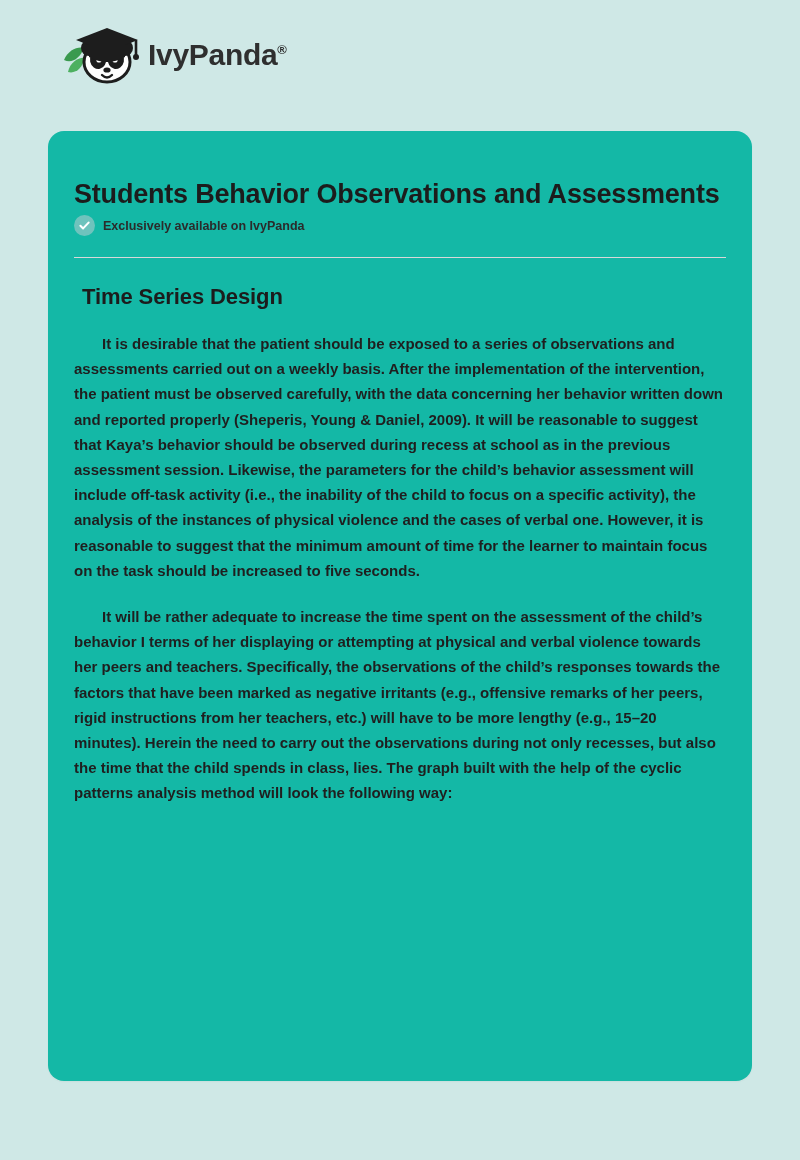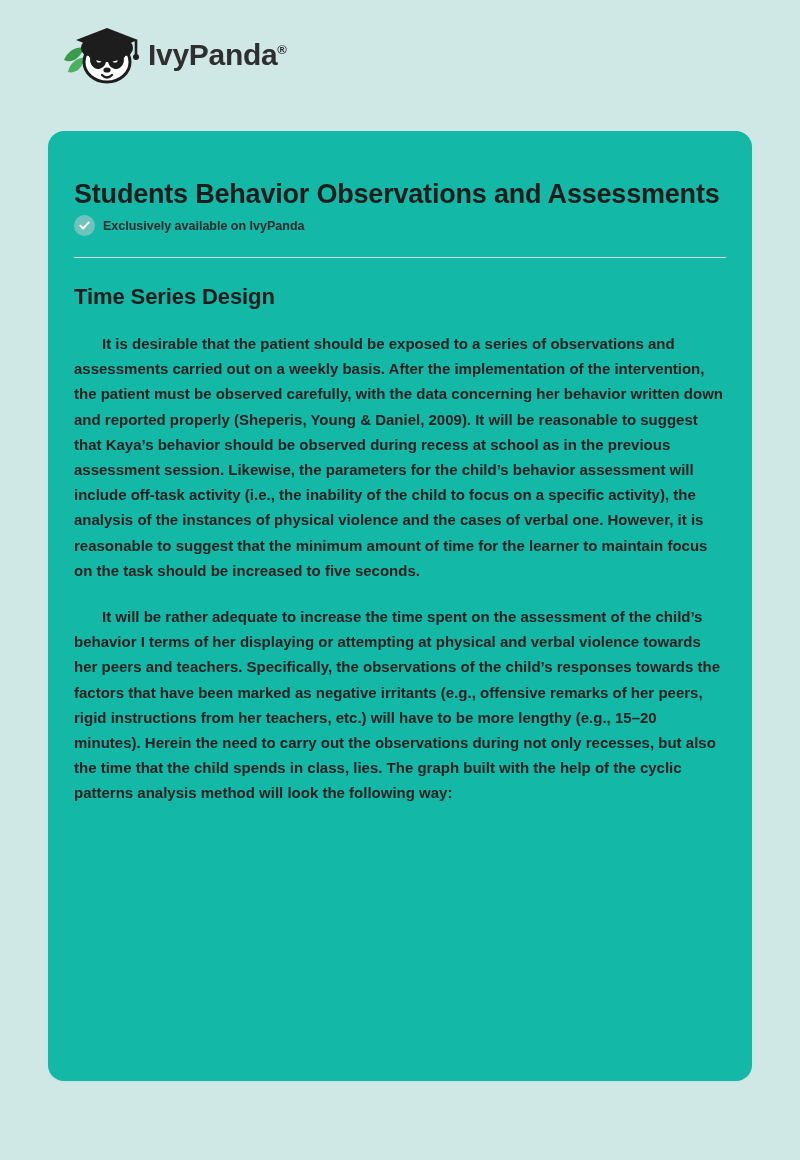--- a/index.html
+++ b/index.html
@@ -101,21 +101,21 @@
   .divider {
     margin-top: 21px;
     border: none;
     border-top: 1px solid #d8d8d8;
     height: 0;
   }
   .section-heading {
     font-size: 22px;
     font-weight: 700;
     color: #1c1c1c;
-    margin: 26px 0 0 0;
+    margin: 26px 0 0 8px;
     letter-spacing: -0.1px;
   }
   .para {
     font-size: 15px;
     line-height: 25.2px;
     color: #1f1f1f;
     margin: 21px 0 0 0;
     text-indent: 28px;
     text-align: left;
     font-weight: bold;

